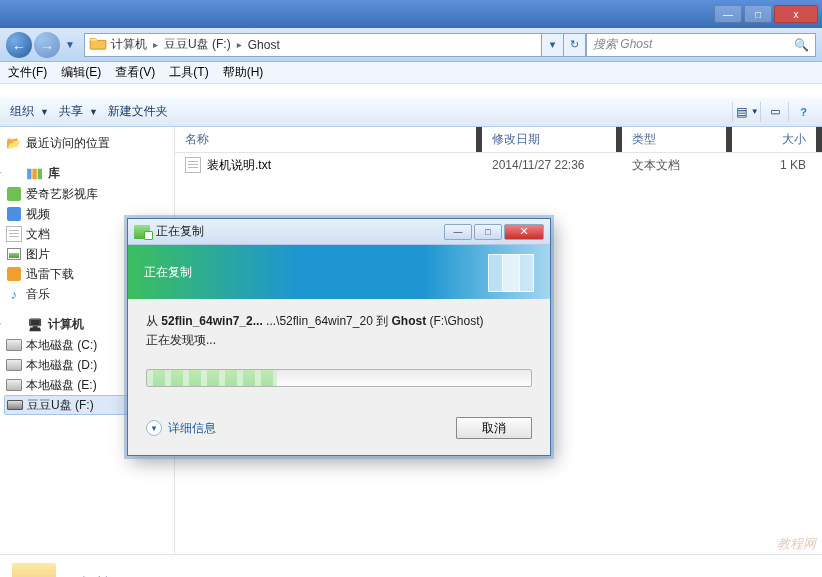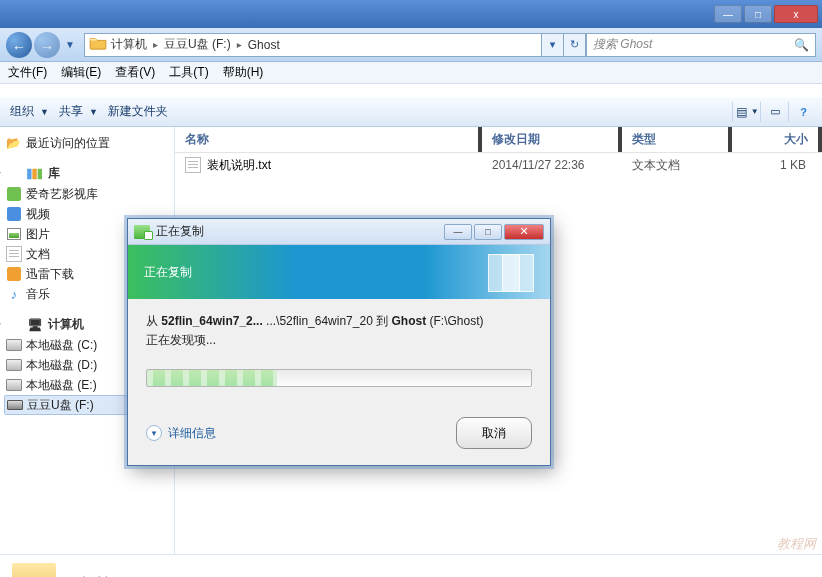--- a/index.html
+++ b/index.html
@@ -40,21 +40,21 @@
 .sidebar .sitem { display:flex; align-items:center; height:20px; padding-left:22px; color:#222; position:relative; }
 .sidebar .sitem .sicon { position:absolute; left:2px; width:16px; height:16px; display:flex; align-items:center; justify-content:center; }
 .sidebar .sgroup { font-weight:bold; color:#333; padding-left:8px; margin-top:10px; display:flex; align-items:center; }
 .sidebar .sgroup .gicon { width:18px; height:16px; margin-right:4px; display:inline-flex; align-items:center; justify-content:center; }
 .sidebar .sgroup .tri { position:absolute; left:-8px; font-size:9px; color:#666; }
 .sidebar .sgroup { position:relative; padding-left:22px; }
 .sidebar .sitem.active { background:#dbe8f8; border:1px solid #a8c4e4; border-radius:2px; }
 
 .main { flex:1; background:#fff; }
 .columns { height:26px; display:flex; align-items:center; border-bottom:1px solid #e4e4e4; color:#4a6a9a; }
-.columns .col { padding:0 10px; border-right:4px solid #404040; height:100%; display:flex; align-items:center;font-weight:bold; }
+.columns .col { padding:0 10px; border-right:6px solid #404040; height:100%; display:flex; align-items:center; }
 .columns .col-name{flex:1.6}.columns .col-date{width:140px}.columns .col-type{width:110px}.columns .col-size{width:90px;justify-content:flex-end}
 .filerow { height:24px; display:flex; align-items:center; }
 .filerow .cell{padding:0 10px}
 .filerow .c-name{flex:1.6;display:flex;align-items:center;gap:6px}
 .filerow .c-date{width:140px;color:#555}
 .filerow .c-type{width:110px;color:#555}
 .filerow .c-size{width:90px;text-align:right;color:#555;padding-right:16px}
 .txt-icon{width:16px;height:16px;background:#fff;border:1px solid #bbb;position:relative}
 .txt-icon:before{content:"";position:absolute;left:2px;right:2px;top:3px;height:1px;background:#bbb;box-shadow:0 3px 0 #bbb,0 6px 0 #bbb}
 
@@ -79,21 +79,21 @@
 .dialog .banner .pages:after{left:14px;top:0}
 .dialog .dbody { padding:14px 18px 16px; background:#f0f0f0; }
 .dialog .linefrom { color:#222; margin-bottom:2px; }
 .dialog .discover { color:#222; margin-bottom:20px; }
 .dialog .progress { height:18px; background:linear-gradient(#eaeaea,#fdfdfd); border:1px solid #b5b5b5; border-radius:2px; position:relative; overflow:hidden; margin-bottom:30px; }
 .dialog .progress .fill { position:absolute; left:0; top:0; bottom:0; width:130px; background:linear-gradient(#8fe86f,#3cc23c); opacity:.45; }
 .dialog .progress .fill:after{content:"";position:absolute;inset:0;background:repeating-linear-gradient(90deg,rgba(255,255,255,.5)0 6px,transparent 6px 18px)}
 .dialog .dfoot { display:flex; align-items:center; }
 .dialog .moreinfo { display:flex; align-items:center; gap:6px; color:#1a5a9e; }
 .dialog .moreinfo .chev { width:16px;height:16px;border:1px solid #9db8d9;border-radius:50%;display:flex;align-items:center;justify-content:center;font-size:9px;color:#2a5ea0;background:#fff }
-.dialog .cancel { margin-left:auto; width:76px; height:32px; background:linear-gradient(#fdfdfd,#e3e3e3); border:1px solid #8a8a8a; border-radius:9px; display:flex; align-items:center; justify-content:center; }
+.dialog .cancel { margin-left:auto; width:76px; height:22px; background:linear-gradient(#fdfdfd,#e3e3e3); border:1px solid #8a8a8a; border-radius:1px; display:flex; align-items:center; justify-content:center; }
 
 
 .folder-svg{width:18px;height:14px}
 .disk-icon{width:16px;height:12px;background:linear-gradient(#eee,#bbb);border:1px solid #888;border-radius:1px}
 .usb-icon{width:16px;height:10px;background:linear-gradient(#ddd,#888);border:1px solid #555;border-radius:1px}
 .lib-blue{background:#4a8fe0}.lib-orange{background:#f0a030}.lib-green{background:#6fc050}
 .lib-box{width:14px;height:14px;border-radius:2px}
 .music-note{color:#3a8fe0;font-size:13px}
 .image-icon{width:14px;height:12px;background:#fff;border:1px solid #888;position:relative}
 .image-icon:after{content:"";position:absolute;left:1px;bottom:1px;right:1px;height:5px;background:linear-gradient(#8ecf70,#4aa030)}
@@ -184,29 +184,29 @@
           <span>爱奇艺影视库</span>
         </div>
         <div class="sitem">
           <span class="sicon">
             <span class="lib-box lib-blue"></span>
           </span>
           <span>视频</span>
         </div>
         <div class="sitem">
           <span class="sicon">
+            <span class="txt-icon"></span>
+          </span>
+          <span>文档</span>
+        </div>
+        <div class="sitem">
+          <span class="sicon">
             <span class="image-icon"></span>
           </span>
           <span>图片</span>
-        </div>
-        <div class="sitem">
-          <span class="sicon">
-            <span class="txt-icon"></span>
-          </span>
-          <span>文档</span>
         </div>
         <div class="sitem">
           <span class="sicon">
             <span class="lib-box lib-orange"></span>
           </span>
           <span>迅雷下载</span>
         </div>
         <div class="sitem">
           <span class="sicon music-note">♪</span>
           <span>音乐</span>

